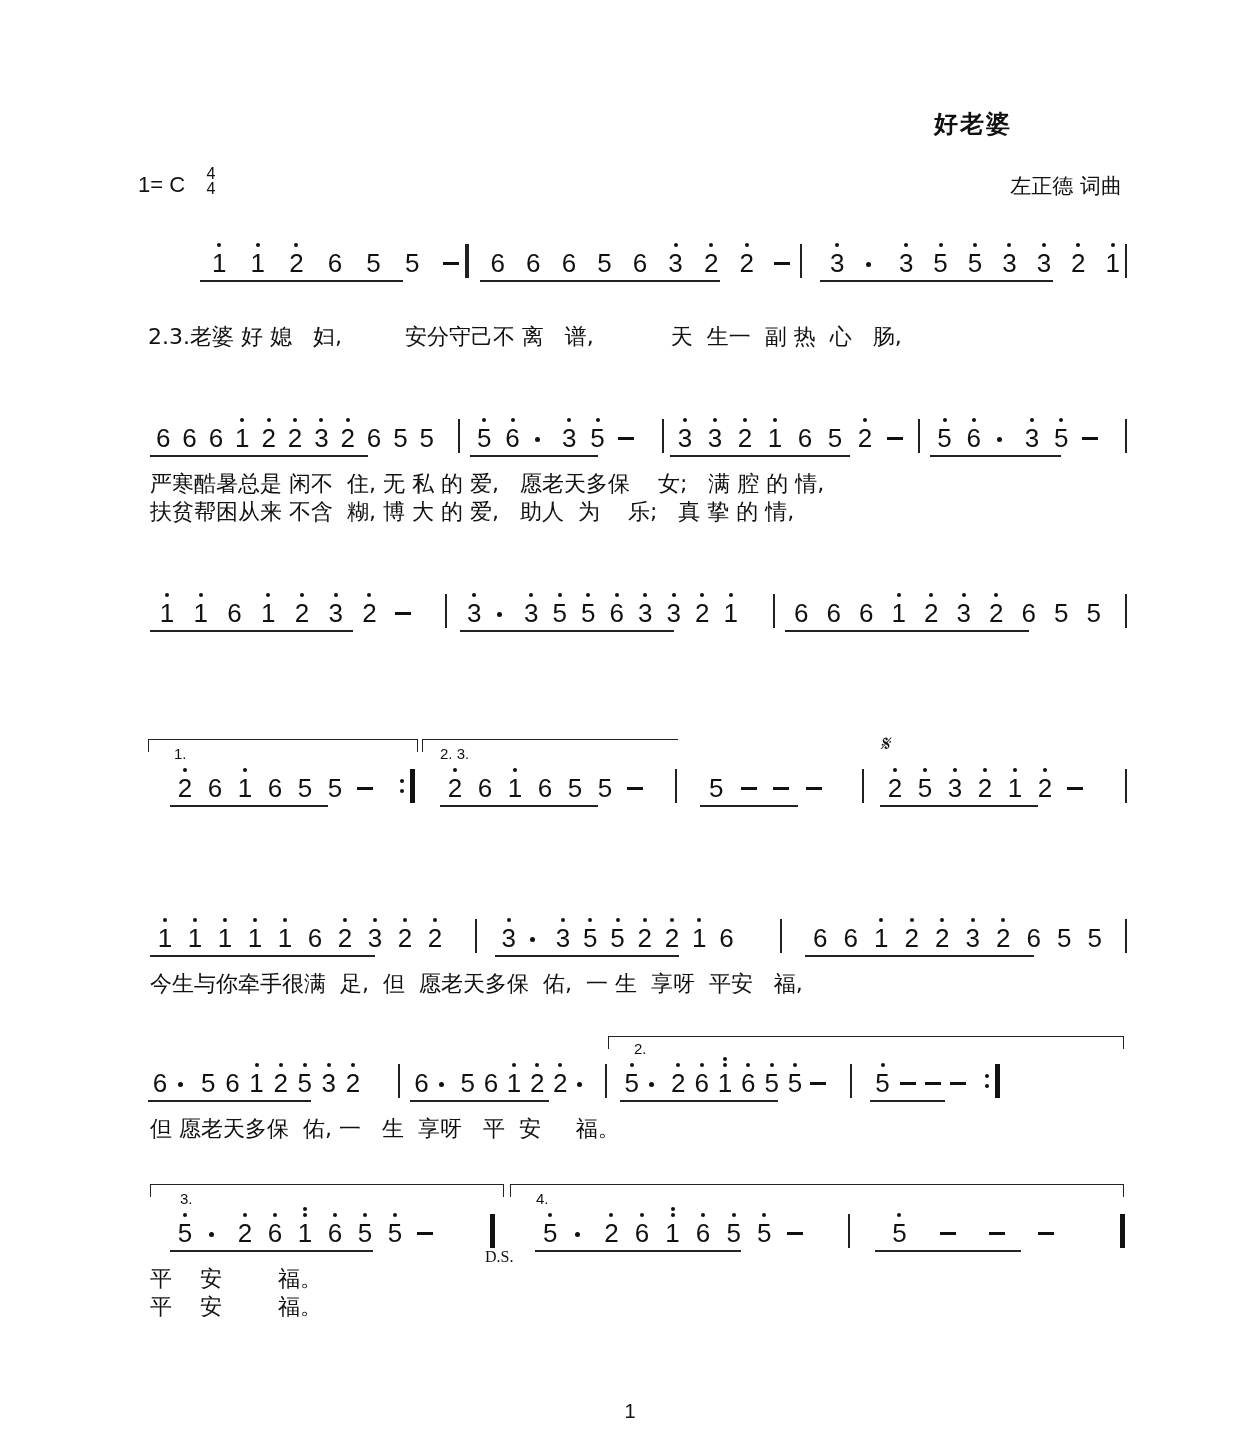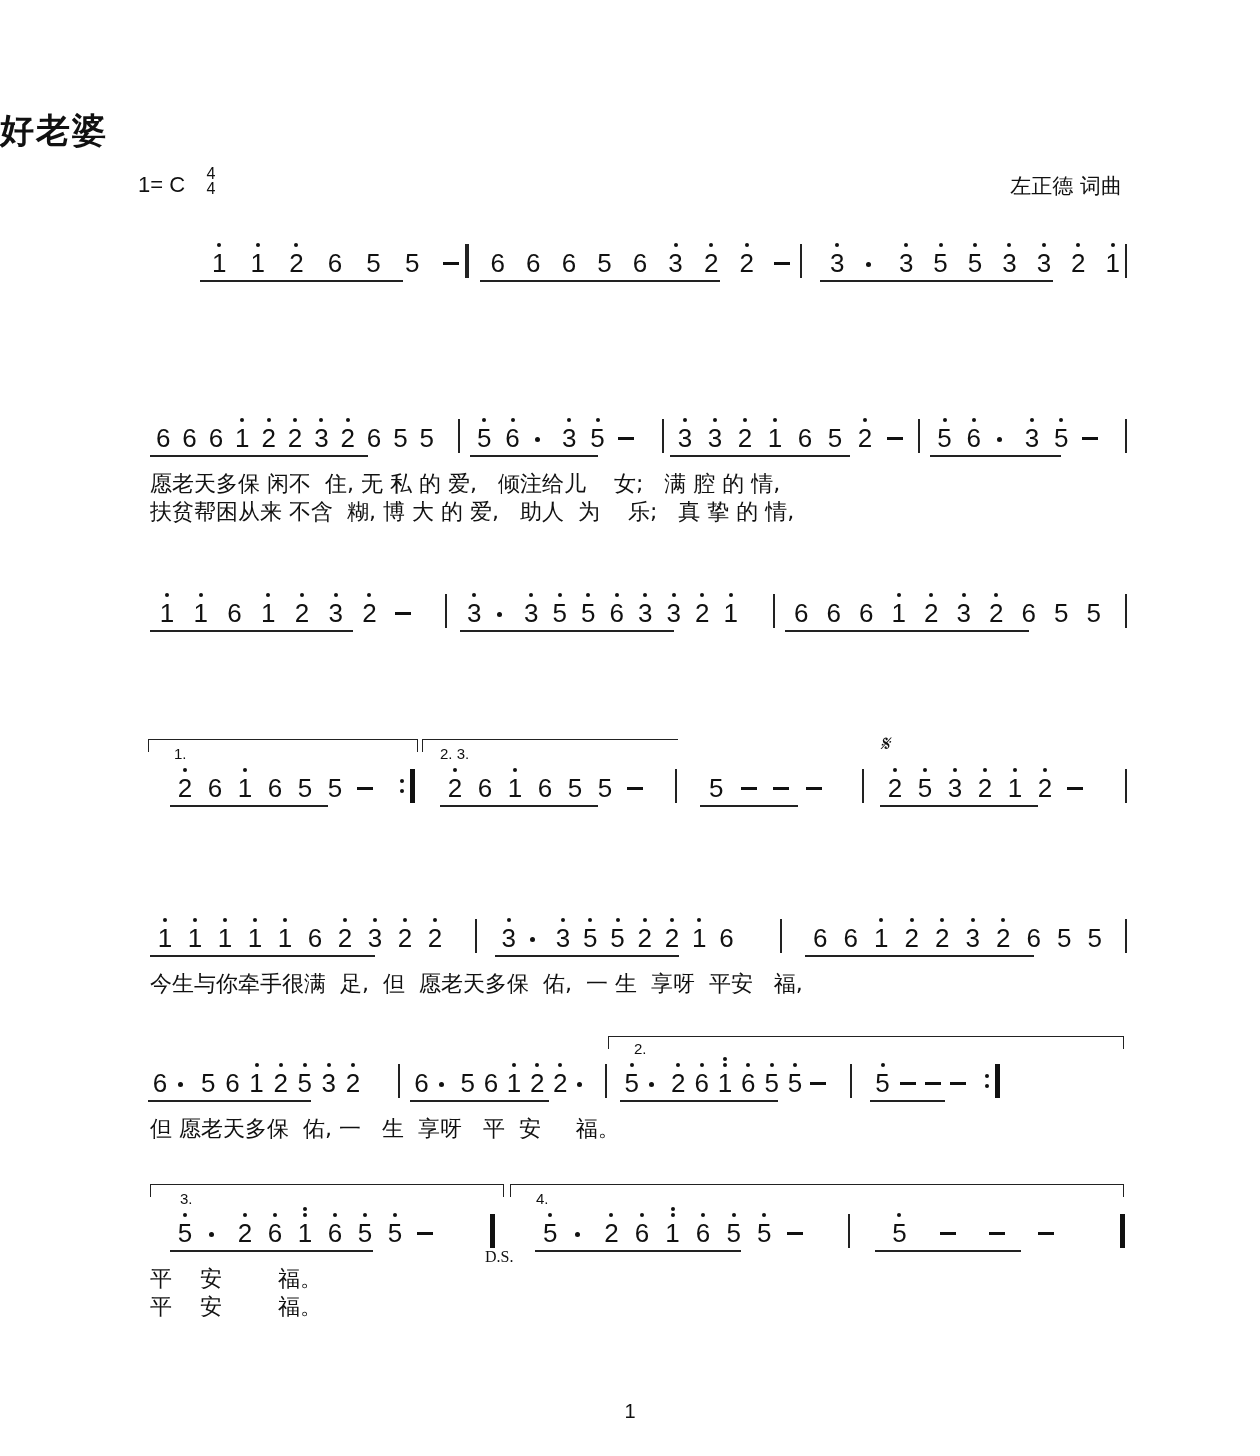--- a/index.html
+++ b/index.html
@@ -1,20 +1,20 @@
 <!DOCTYPE html>
 <html><head>
 <meta charset="utf-8">
 <style>
   html, body { margin: 0; padding: 0; background: #ffffff; }
   body { width: 1260px; height: 1456px; position: relative; overflow: hidden;
          font-family: "DejaVu Sans", sans-serif; color: #111; }
   .abs { position: absolute; text-align: center; }
-  .title { left: 0; width: 1012px; top: 108px; text-align: left;
-           font-size: 34px; font-weight: bold; letter-spacing: 2px;
+  .title { left: 0; width: 1012px; top: 108px; text-align: right;
+           font-size: 24px; font-weight: bold; letter-spacing: 2px;
            font-family: "DejaVu Serif", serif; }
   .key { left: 138px; top: 172px; font-size: 22px; font-family: "Liberation Sans", sans-serif; }
   .timesig { left: 203px; top: 166px; width: 16px; text-align: center; font-size: 16px; line-height: 15px;
              font-family: "Liberation Sans", sans-serif; }
   .author { right: 138px; top: 172px; font-size: 21px; }
   .pagenum { left: 0; width: 1260px; top: 1400px; text-align: center; font-size: 20px;
              font-family: "Liberation Sans", sans-serif; }
 
   .system { position: absolute; left: 140px; width: 990px; height: 130px; }
   .notes { position: absolute; left: 0; top: 0; height: 44px; width: 990px; }
@@ -80,20 +80,21 @@
         <div class="tok" style="left: 869.444px;">3<div class="dot-hi"></div></div>
         <div class="tok" style="left: 903.889px;">3<div class="dot-hi"></div></div>
         <div class="tok" style="left: 938.333px;">2<div class="dot-hi"></div></div>
         <div class="tok" style="left: 972.778px;">1<div class="dot-hi"></div></div>
         <div class="ul" style="left: 680px; width: 232.5px; top: 40px;"></div>
         <div class="bar" style="left: 327px;"></div>
         <div class="bar" style="left: 660px;"></div>
         <div class="bar" style="left: 985px;"></div>
         <div class="bar" style="left: 325px;"></div>
       </div>
+      <div class="lyr lyr2" style="left: 8px;">2.3.老婆 好 媳   妇,         安分守己不 离   谱,           天  生一  副 热  心   肠,</div>
     </div>
     <div class="system" style="top: 415px;">
       <div class="notes">
         <div class="tok" style="left: 23.1818px;">6</div>
         <div class="tok" style="left: 49.5455px;">6</div>
         <div class="tok" style="left: 75.9091px;">6</div>
         <div class="tok" style="left: 102.273px;">1<div class="dot-hi"></div></div>
         <div class="tok" style="left: 128.636px;">2<div class="dot-hi"></div></div>
         <div class="tok" style="left: 155px;">2<div class="dot-hi"></div></div>
         <div class="tok" style="left: 181.364px;">3<div class="dot-hi"></div></div>
@@ -123,21 +124,21 @@
         <div class="aug" style="left: 856.917px;"></div>
         <div class="tok" style="left: 892.083px;">3<div class="dot-hi"></div></div>
         <div class="tok" style="left: 921.25px;">5<div class="dot-hi"></div></div>
         <div class="dash" style="left: 950.417px;"></div>
         <div class="ul" style="left: 790px; width: 131.25px; top: 40px;"></div>
         <div class="bar" style="left: 318px;"></div>
         <div class="bar" style="left: 522px;"></div>
         <div class="bar" style="left: 778px;"></div>
         <div class="bar" style="left: 985px;"></div>
       </div>
-      <div class="lyr lyr1" style="left: 10px;">愿老天多保 闲不  住, 无 私 的 爱,   倾注给儿    女;   满 腔 的 情,</div>
+      <div class="lyr lyr1" style="left: 10px;">严寒酷暑总是 闲不  住, 无 私 的 爱,   愿老天多保    女;   满 腔 的 情,</div>
       <div class="lyr lyr2" style="left: 10px;">扶贫帮困从来 不含  糊, 博 大 的 爱,   助人  为    乐;   真 挚 的 情,</div>
     </div>
     <div class="system" style="top: 590px;">
       <div class="notes">
         <div class="tok" style="left: 26.875px;">1<div class="dot-hi"></div></div>
         <div class="tok" style="left: 60.625px;">1<div class="dot-hi"></div></div>
         <div class="tok" style="left: 94.375px;">6</div>
         <div class="tok" style="left: 128.125px;">1<div class="dot-hi"></div></div>
         <div class="tok" style="left: 161.875px;">2<div class="dot-hi"></div></div>
         <div class="tok" style="left: 195.625px;">3<div class="dot-hi"></div></div>

